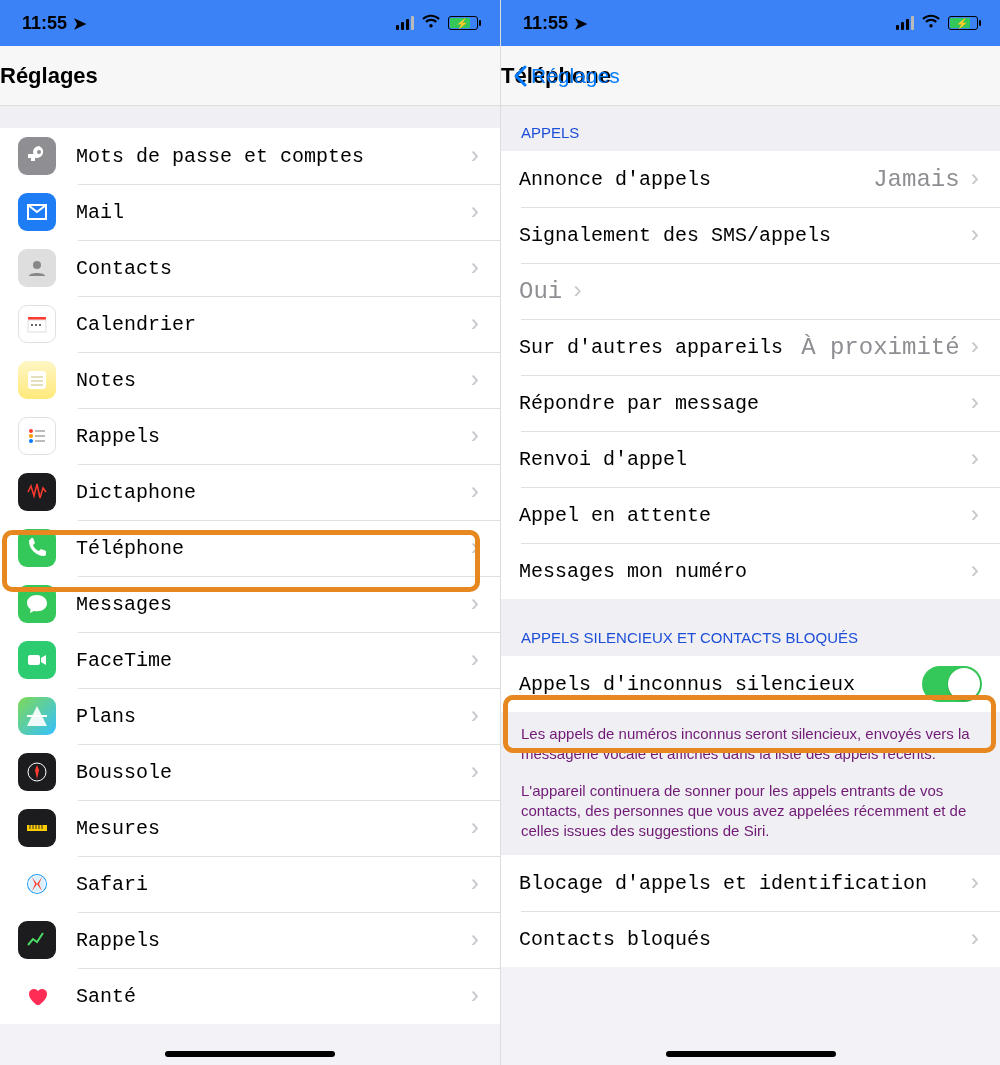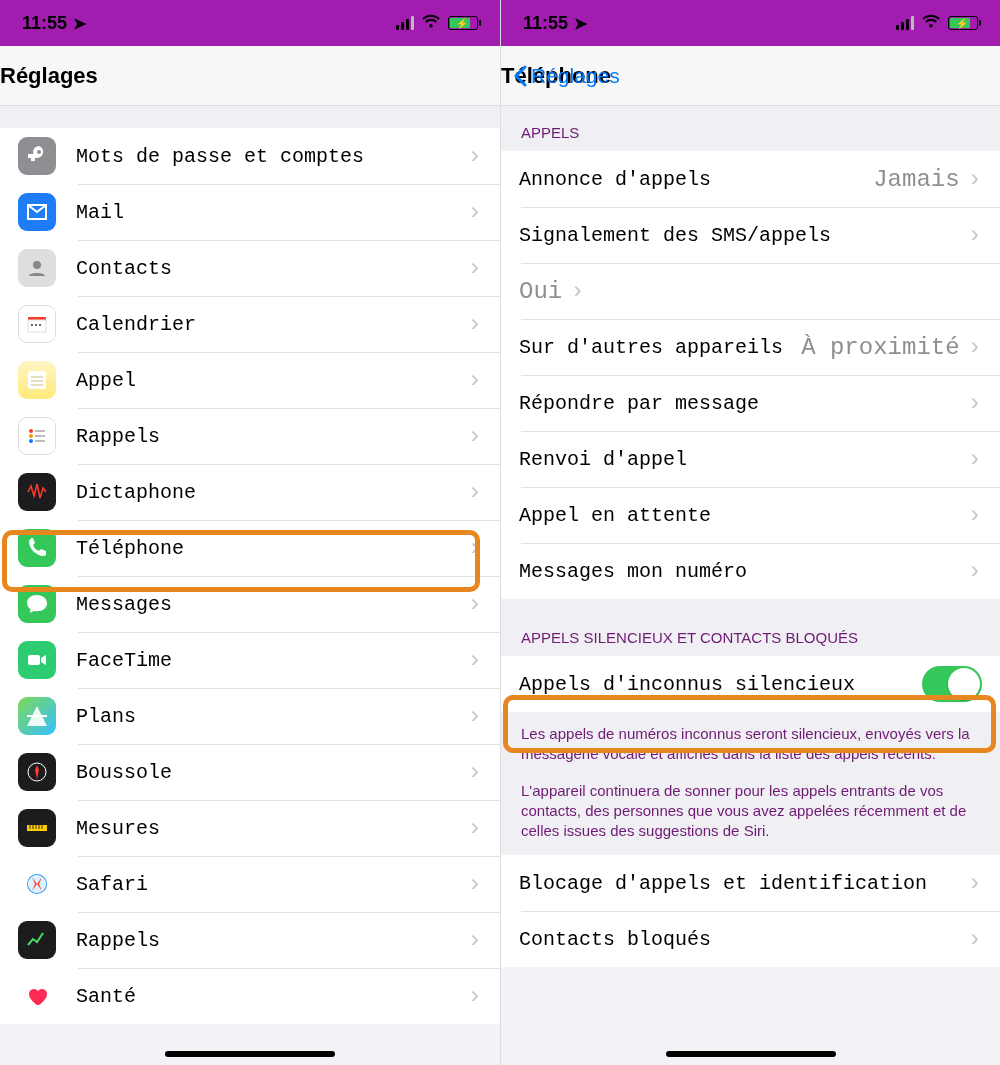--- a/index.html
+++ b/index.html
@@ -13,39 +13,39 @@
   .container { display: flex; width: 1000px; height: 1065px; }
   .screen {
     width: 500px; height: 1065px;
     background: #f2f2f7;
     position: relative;
     overflow: hidden;
   }
   .screen + .screen { border-left: 1px solid #ddd; }
   .statusbar {
     height: 46px; display: flex; align-items: center;
-    padding: 0 22px; background: #a21caf; font-weight: 600;
+    padding: 0 22px; background: #3b82f6; font-weight: 600;
     justify-content: space-between; font-size: 18px;
   }
   .sb-left { display:flex; align-items:center; gap:6px; }
   .sb-right { display:flex; align-items:center; gap:7px; }
   .navbar {
     height: 60px; background: #f7f7f8;
     display: flex; align-items: center; justify-content: flex-start;
     position: relative; border-bottom: 1px solid rgba(0,0,0,0.1);
   }
   .nav-title { font-size: 22px; font-weight: 600; }
   .nav-back {
     position: absolute; left: 12px; display:flex; align-items:center;
     color: #007aff; font-size: 21px; cursor: pointer;
   }
   .section-spacer { height: 22px; background:#efeff4;}
   .group { background: #fff; font-family: Liberation Mono, monospace; }
   .group-header {
-    font-size: 15px; color: #701a75; padding: 30px 20px 10px 20px;
+    font-size: 15px; color: #1d4ed8; padding: 30px 20px 10px 20px;
     background: #efeff4; text-transform: none;
   }
   .group-footer {
     font-size: 15px; color: #701a75; padding: 12px 20px 14px 20px;
     background: #efeff4; line-height: 1.35;
   }
   .row {
     display: flex; align-items: center;
     min-height: 56px; padding: 0 18px;
     background: #fff; position: relative; cursor: pointer;
@@ -199,21 +199,21 @@
         </div>
         <div class="row withicon">
           <span class="icon bg-yellow">
             <svg viewBox="0 0 24 24">
               <rect x="3" y="3" width="18" height="18" rx="3" fill="#fff"></rect>
               <line x1="6" y1="9" x2="18" y2="9" stroke="#c9c17a" stroke-width="1"></line>
               <line x1="6" y1="13" x2="18" y2="13" stroke="#c9c17a"></line>
               <line x1="6" y1="17" x2="18" y2="17" stroke="#c9c17a"></line>
             </svg>
           </span>
-          <span class="label">Appel</span>
+          <span class="label">Notes</span>
           <span class="chev">›</span>
         </div>
         <div class="row withicon">
           <span class="icon bg-white-bordered">
             <svg viewBox="0 0 24 24">
               <circle cx="6" cy="7" r="2" fill="#ff3b30"></circle>
               <circle cx="6" cy="12" r="2" fill="#ff9500"></circle>
               <circle cx="6" cy="17" r="2" fill="#007aff"></circle>
               <line x1="10" y1="7" x2="20" y2="7" stroke="#bbb" stroke-width="2"></line>
               <line x1="10" y1="12" x2="20" y2="12" stroke="#bbb" stroke-width="2"></line>

